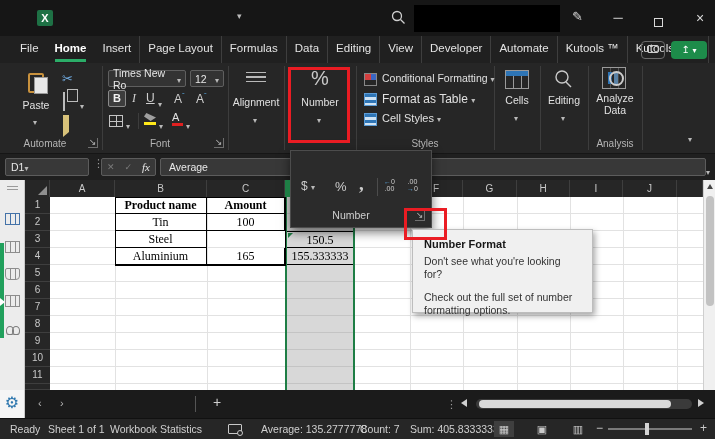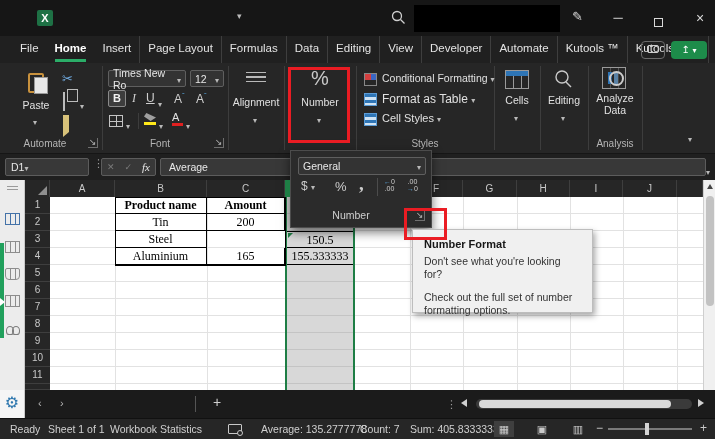--- a/index.html
+++ b/index.html
@@ -268,38 +268,34 @@
   <div class="abs vline" style="left:570px;"></div>
   <div class="abs vline" style="left:623px;"></div>
   <div class="abs vline" style="left:677px;"></div>
 
   <div class="abs" style="left:285px;top:197px;width:70px;height:193px;background:repeating-linear-gradient(#d8d8d8 0 16px,#c4c4c4 16px 17px);border-left:2px solid #1e7e45;border-right:2px solid #1e7e45;z-index:2;"></div>
 
   <div class="abs" style="left:115px;top:197px;width:171px;height:69px;border:1px solid #000;z-index:3;"></div>
   <div class="abs cell tblb" style="left:115px;top:197px;width:92px;font-weight:bold;z-index:4;">Product name</div>
   <div class="abs cell tblb" style="left:207px;top:197px;width:78px;font-weight:bold;z-index:4;">Amount</div>
   <div class="abs cell tblb" style="left:115px;top:214px;width:92px;z-index:4;">Tin</div>
-  <div class="abs cell tblb" style="left:207px;top:214px;width:78px;z-index:4;">200</div>
+  <div class="abs cell tblb" style="left:207px;top:214px;width:78px;z-index:4;">100</div>
   <div class="abs cell tblb" style="left:115px;top:231px;width:92px;z-index:4;">Steel</div>
   <div class="abs cell tblb" style="left:115px;top:248px;width:92px;z-index:4;">Aluminium</div>
   <div class="abs cell tblb" style="left:207px;top:248px;width:78px;z-index:4;">165</div>
   <div class="abs cell" style="left:287px;top:231px;width:66px;border-top:1px solid #000;border-bottom:1px solid #000;z-index:4;">150.5</div>
   <div class="abs cell" style="left:287px;top:248px;width:66px;border-bottom:1px solid #000;z-index:4;">155.333333</div>
   <div class="abs" style="left:288px;top:233px;width:0;height:0;border-top:5px solid #1e7e45;border-right:5px solid transparent;z-index:5;"></div>
 
   <div class="abs" style="left:703px;top:180px;width:12px;height:210px;background:#f0f0f0;border-left:1px solid #cfcfcf;">
     <span class="abs" style="left:3px;top:4px;width:0;height:0;border-left:3.5px solid transparent;border-right:3.5px solid transparent;border-bottom:5px solid #444;"></span>
     <span class="abs" style="left:2px;top:16px;width:8px;height:110px;background:#c2c2c2;border-radius:4px;"></span>
   </div>
 
   <div id="numpanel" class="abs">
-    <div class="abs combo" style="left:7px;top:6px;width:128px;height:18px;">
-        <span class="fill">General</span>
-        <span class="chev"></span>
-      </div>
     <div class="abs" style="left:10px;top:28px;color:#ccc;font-size:12px;"><span>$</span> <span class="chev"></span></div>
     <div class="abs" style="left:44px;top:28px;color:#ccc;font-size:13px;">%</div>
     <div class="abs" style="left:68px;top:22px;color:#ccc;font-size:19px;font-weight:bold;font-family:'Liberation Serif',serif;">,</div>
     <div class="abs" style="left:86px;top:27px;width:1px;height:18px;background:#4c4c4c;"></div>
     <div class="abs dec-btn" style="left:93px;top:27px;">
         <i><span class="arr">←</span>0</i>
         <i>.00</i>
       </div>
     <div class="abs dec-btn" style="left:116px;top:27px;">
         <i>.00</i>

